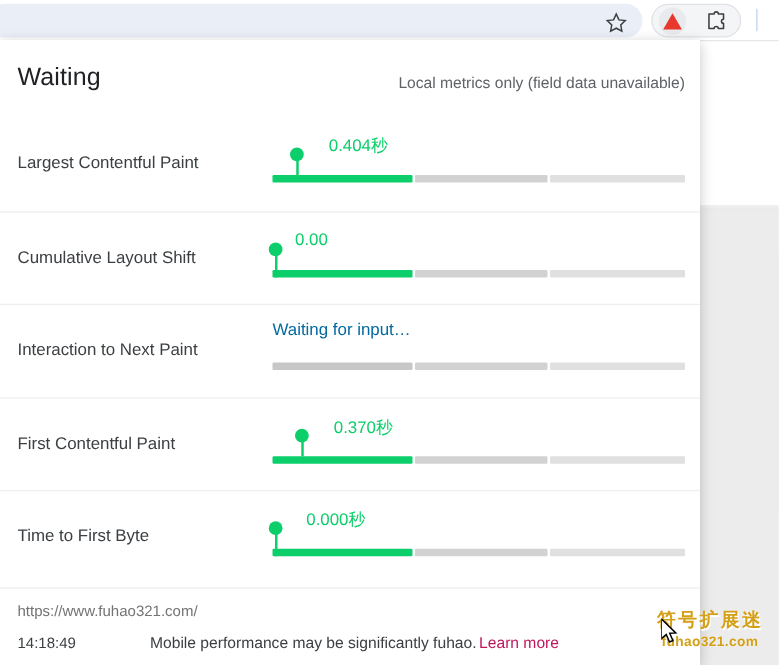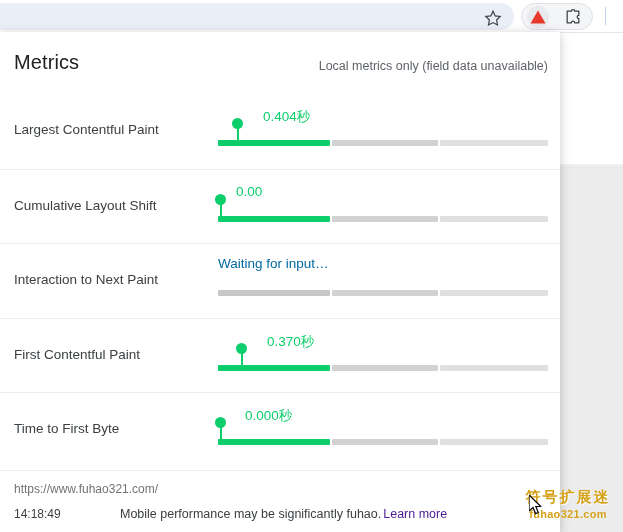--- a/index.html
+++ b/index.html
@@ -132,21 +132,21 @@
     font-size:12px;color:#737373;
   }
   .footer-time{
     position:absolute;left:14px;top:36px;
     font-size:12px;color:#3c4043;
   }
   .footer-note{
     position:absolute;left:120px;top:36px;
     font-size:12.5px;color:#3c4043;white-space:nowrap;
   }
-  .footer-link{color:#4c1d95;text-decoration:none;margin-left:2px;}
+  .footer-link{color:#be185d;text-decoration:none;margin-left:2px;}
 
   
   #watermark{
     position:absolute;left:518px;top:487px;width:100px;height:42px;
     text-align:center;pointer-events:none;
   }
   .wm-cn{
     font-size:15px;font-weight:bold;color:#d4a017;
     letter-spacing:2px;line-height:20px;
     text-shadow:0 0 1px #fff,1px 1px 0 #fff;
@@ -188,21 +188,21 @@
 
 <div id="page-bg">
   <div class="bg-white-top"></div>
   <div class="bg-shadow-line"></div>
   <div class="bg-gray-band"></div>
 </div>
 
 <div id="popup">
 
   <div class="popup-header">
-    <div class="popup-title">Metrics</div>
+    <div class="popup-title">Waiting</div>
     <div class="popup-subtitle">Local metrics only (field data unavailable)</div>
   </div>
 
   <div class="metrics-list">
 
     <div class="metric-row first">
       <div class="metric-label">Largest Contentful Paint</div>
       <div class="gauge">
         <div class="gauge-value" style="left:45px;">0.404秒</div>
         <div class="marker" style="left:14px;">

